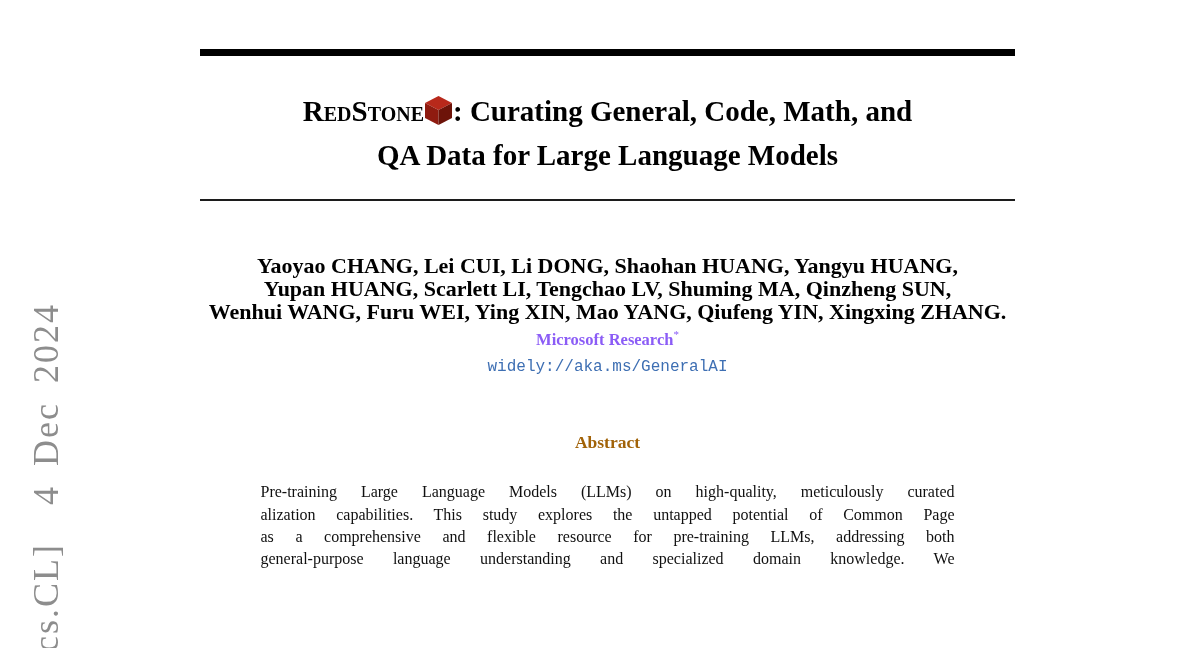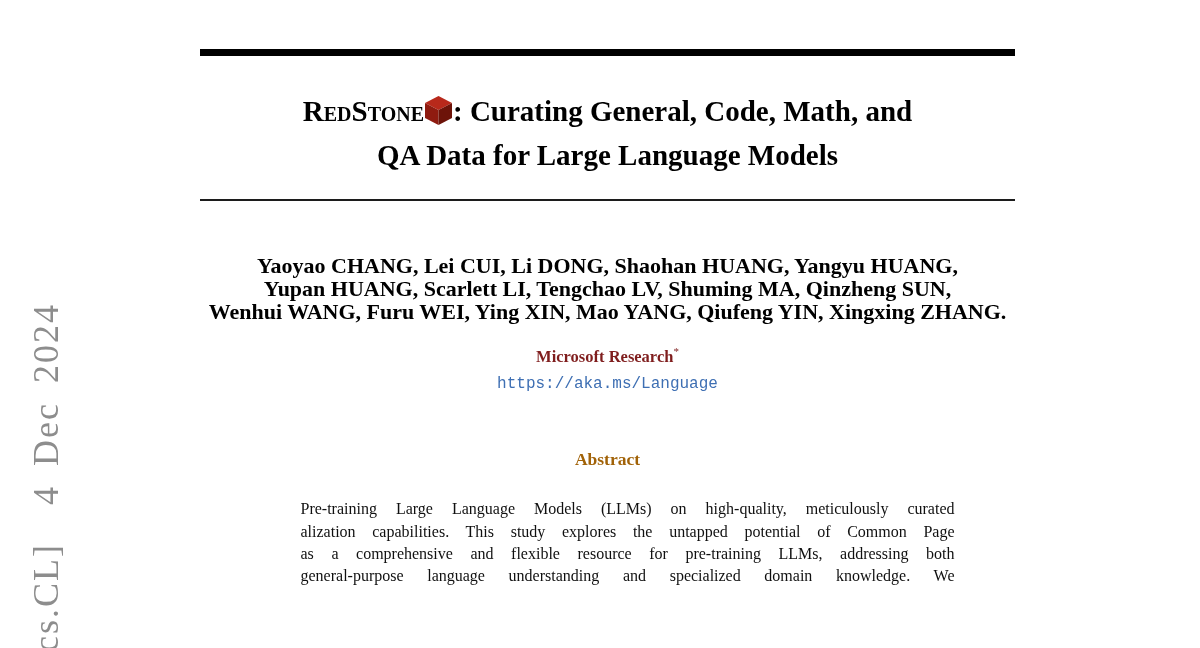--- a/index.html
+++ b/index.html
@@ -52,25 +52,24 @@
 
   .authors {
     margin-top: 53px;
     font-size: 22px;
     font-weight: bold;
     line-height: 23.2px;
     color: #000;
   }
 
   .affiliation {
-    margin-top: 17px;
     font-size: 16.5px;
     font-weight: bold;
     line-height: 21px;
-    color: #7f1d1d;
+    color: #8b5cf6;
   }
   .affiliation sup { font-size: 11px; font-weight: normal; }
 
   .mono-link {
     font-family: "Liberation Mono", monospace;
     color: var(--link, #3e6fb3);
     text-decoration: none;
   }
   .url-line { margin-top: 7px; font-size: 16px; line-height: 20px; }
 
@@ -90,21 +89,20 @@
     width: 694px;
     font-size: 16px;
     text-align: justify;
     color: #101010;
   }
   .jline {
     height: 22.4px;
     line-height: 22.4px;
     overflow: hidden;
     text-align: justify;
-    margin-left: 40px;
   }
   .jline::after { content: ""; display: inline-block; width: 100%; height: 0; }
 </style>
 </head>
 <body>
 
 <div class="page">
 
   <div class="arxiv-stamp">[cs.CL]  4 Dec 2024</div>
 
@@ -127,21 +125,21 @@
       <div>Yaoyao CHANG, Lei CUI, Li DONG, Shaohan HUANG, Yangyu HUANG,</div>
       <div>Yupan HUANG, Scarlett LI, Tengchao LV, Shuming MA, Qinzheng SUN,</div>
       <div>Wenhui WANG, Furu WEI, Ying XIN, Mao YANG, Qiufeng YIN, Xingxing ZHANG.</div>
     </div>
 
     <div class="affiliation">
       <span>Microsoft Research</span><sup>*</sup>
     </div>
 
     <div class="url-line">
-      <a href="#" class="mono-link">https://aka.ms/Language</a>
+      <a href="#" class="mono-link">widely://aka.ms/GeneralAI</a>
     </div>
 
 
     <div class="abstract-heading">Abstract</div>
 
     <div class="abstract">
       <div class="jline">Pre-training Large Language Models (LLMs) on high-quality, meticulously curated</div>
       <div class="jline">alization capabilities. This study explores the untapped potential of Common Page</div>
       <div class="jline">as a comprehensive and flexible resource for pre-training LLMs, addressing both</div>
       <div class="jline">general-purpose language understanding and specialized domain knowledge. We</div>

